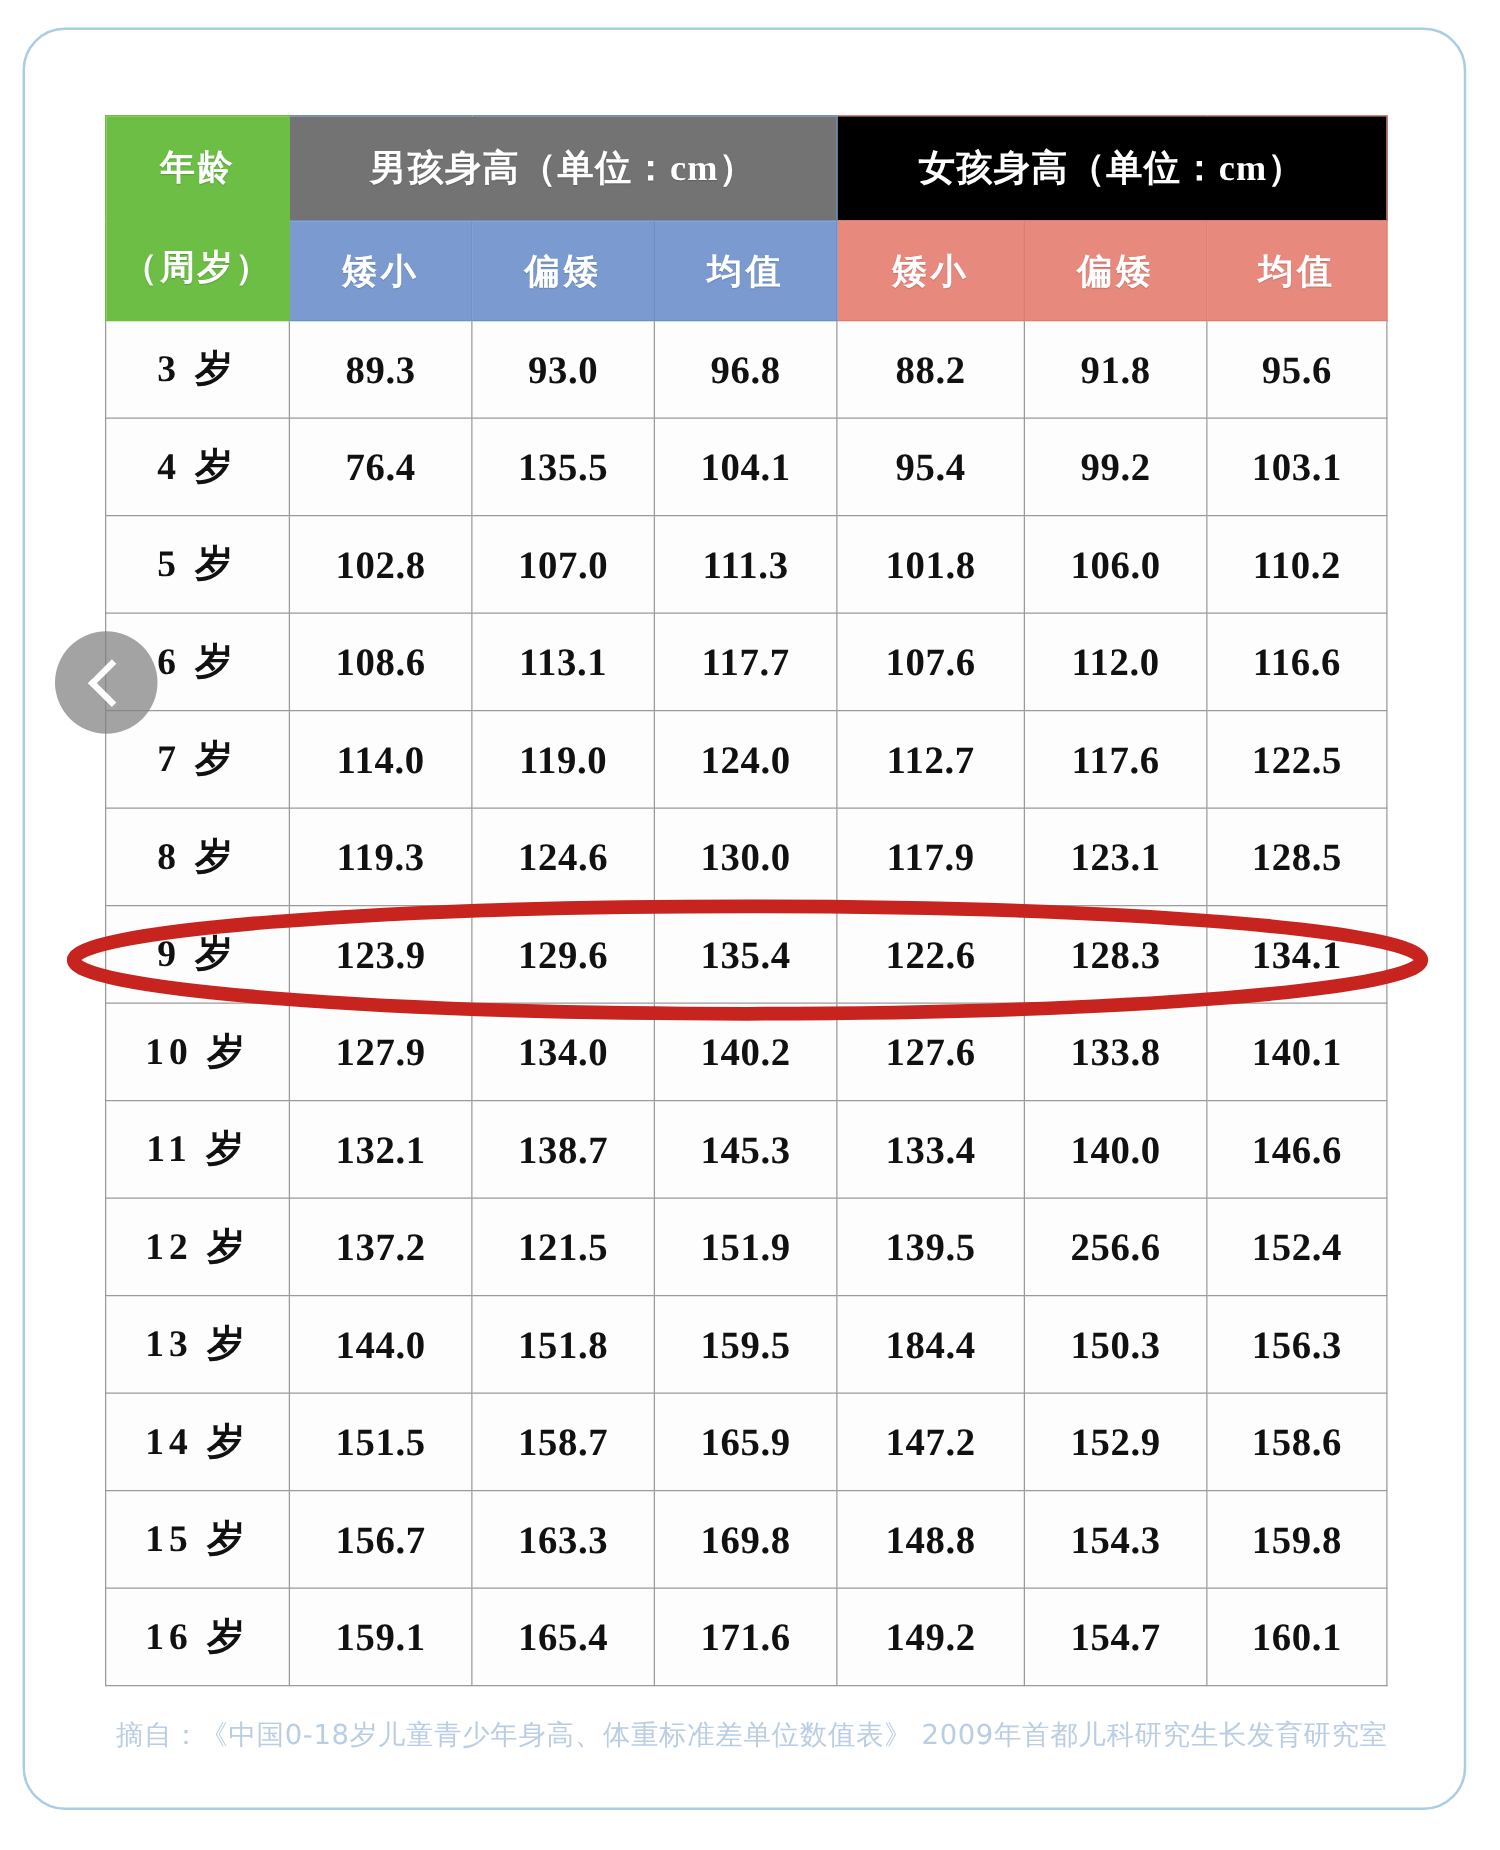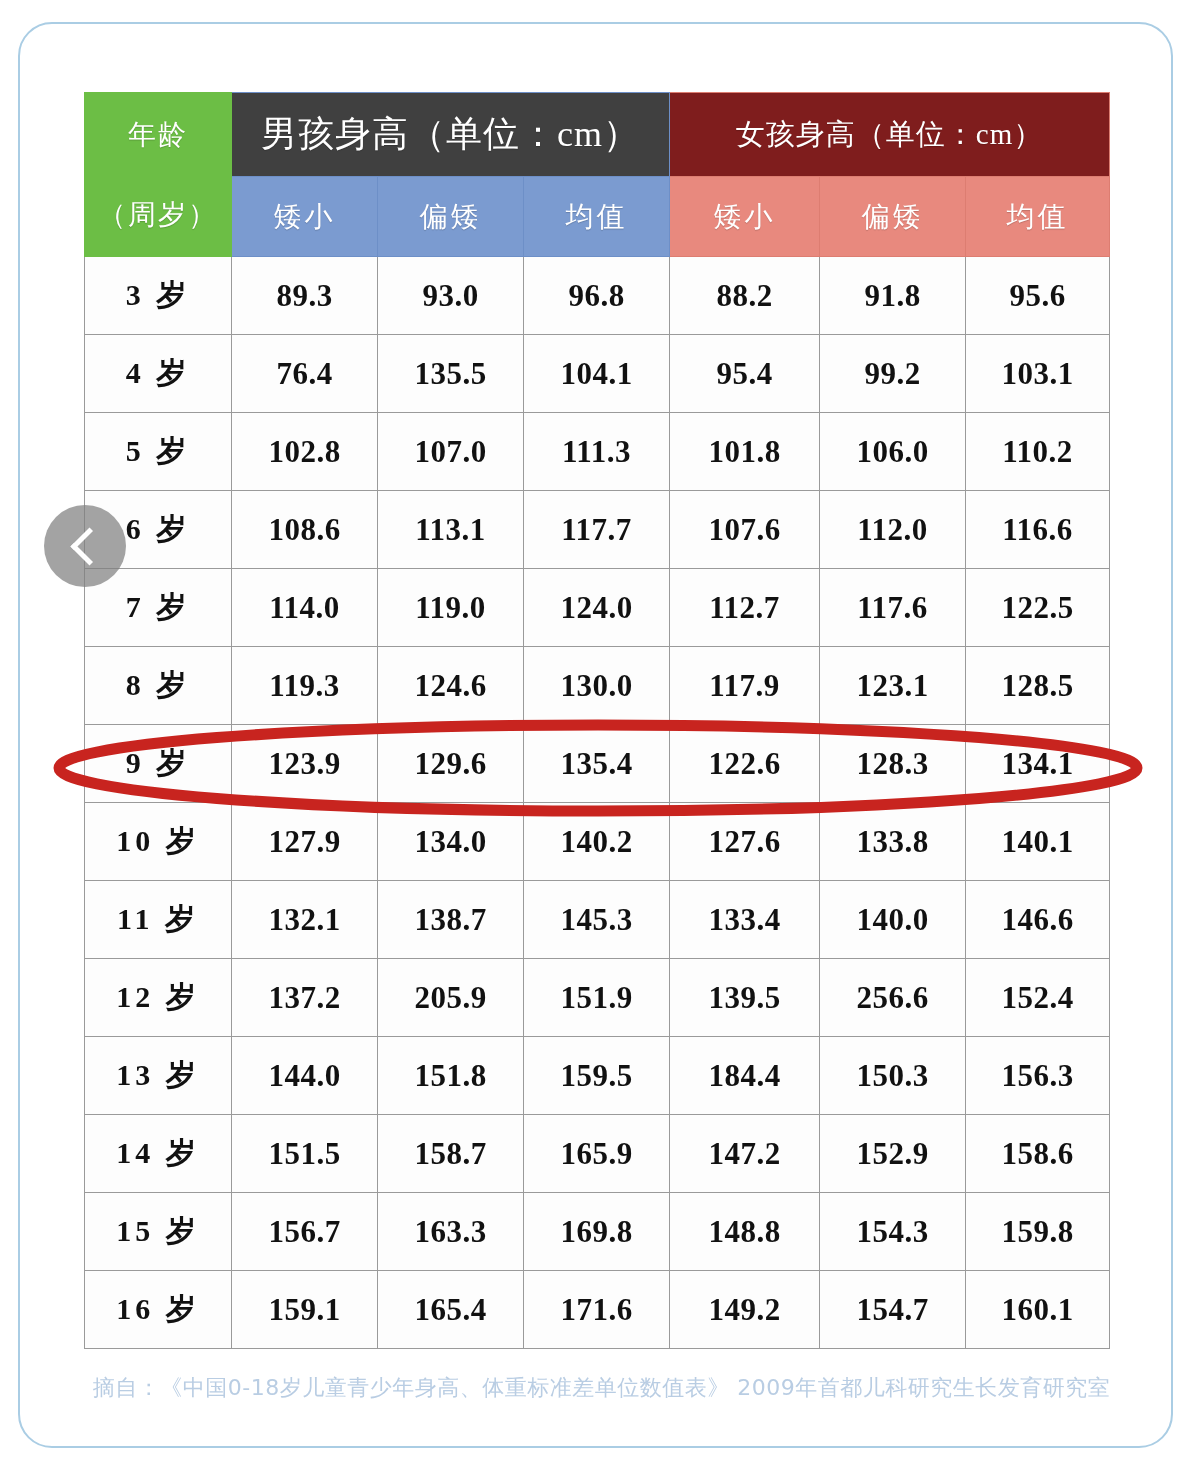--- a/index.html
+++ b/index.html
@@ -53,42 +53,42 @@
   col.c-age   { width: 147px; }
   col.c-data  { width: 146px; }
   col.c-data5 { width: 150px; }
   col.c-data6 { width: 144px; }
 
   
   .hd {
     text-align: center;
     vertical-align: middle;
     color: #ffffff;
-    font-weight: normal;
+    font-weight: bold;
     text-shadow: 0 1px 1px rgba(0,0,0,.18);
     border: 1px solid rgba(255,255,255,.55);
   }
   .hd-age {
     background: #6cbe45;
     font-size: 28px;
     line-height: 1.55;
     letter-spacing: 2px;
     border: 1px solid #6cbe45;
   }
   .hd-age .line1 { display:block; margin-bottom: 26px; }
   .hd-age .line2 { display:block;margin-top:36px; }
   .hd-boy-group {
-    background: #404040;
-    font-size: 36px;
+    background: #737373;
+    font-size: 29px;
     height: 84px;
     letter-spacing: 1px;
     border: 1px solid #6d8fc7;
   }
   .hd-girl-group {
-    background: #7f1d1d;
+    background: #000000;
     font-size: 29px;
     height: 84px;
     letter-spacing: 1px;
     border: 1px solid #dd7d71;
   }
   .hd-boy-sub {
     background: #7b9bd0;
     font-size: 28px;
     height: 80px;
     letter-spacing: 3px;
@@ -280,21 +280,21 @@
           <td class="bd">132.1</td>
           <td class="bd">138.7</td>
           <td class="bd">145.3</td>
           <td class="bd">133.4</td>
           <td class="bd">140.0</td>
           <td class="bd">146.6</td>
         </tr>
         <tr>
           <td class="bd bd-age">12 岁</td>
           <td class="bd">137.2</td>
-          <td class="bd">205.9</td>
+          <td class="bd">121.5</td>
           <td class="bd">151.9</td>
           <td class="bd">139.5</td>
           <td class="bd">256.6</td>
           <td class="bd">152.4</td>
         </tr>
         <tr>
           <td class="bd bd-age">13 岁</td>
           <td class="bd">144.0</td>
           <td class="bd">151.8</td>
           <td class="bd">159.5</td>

